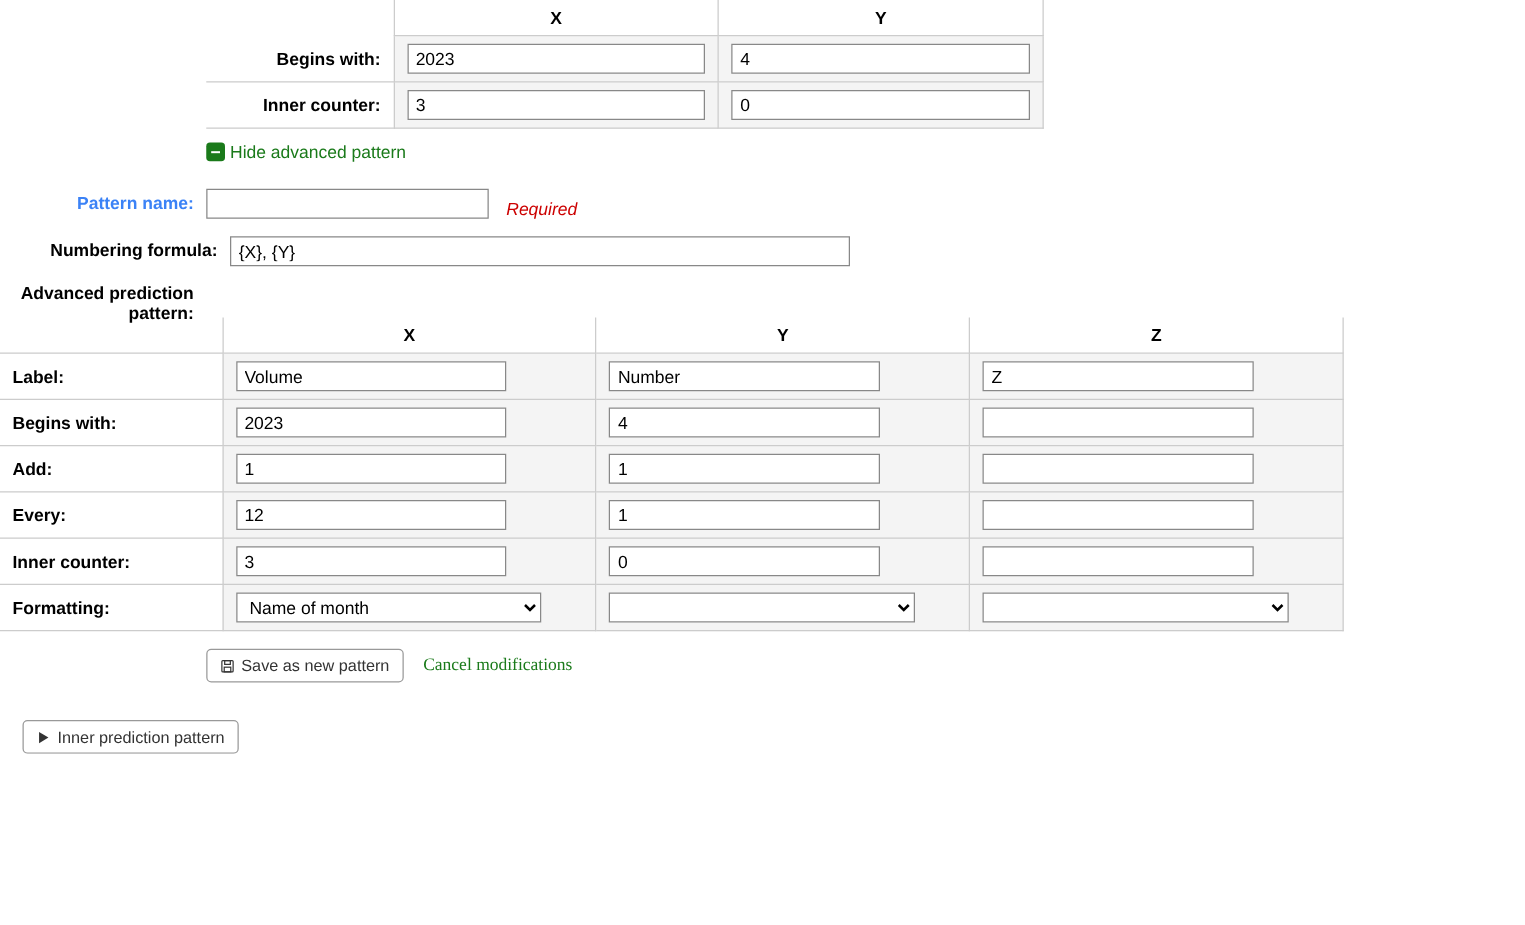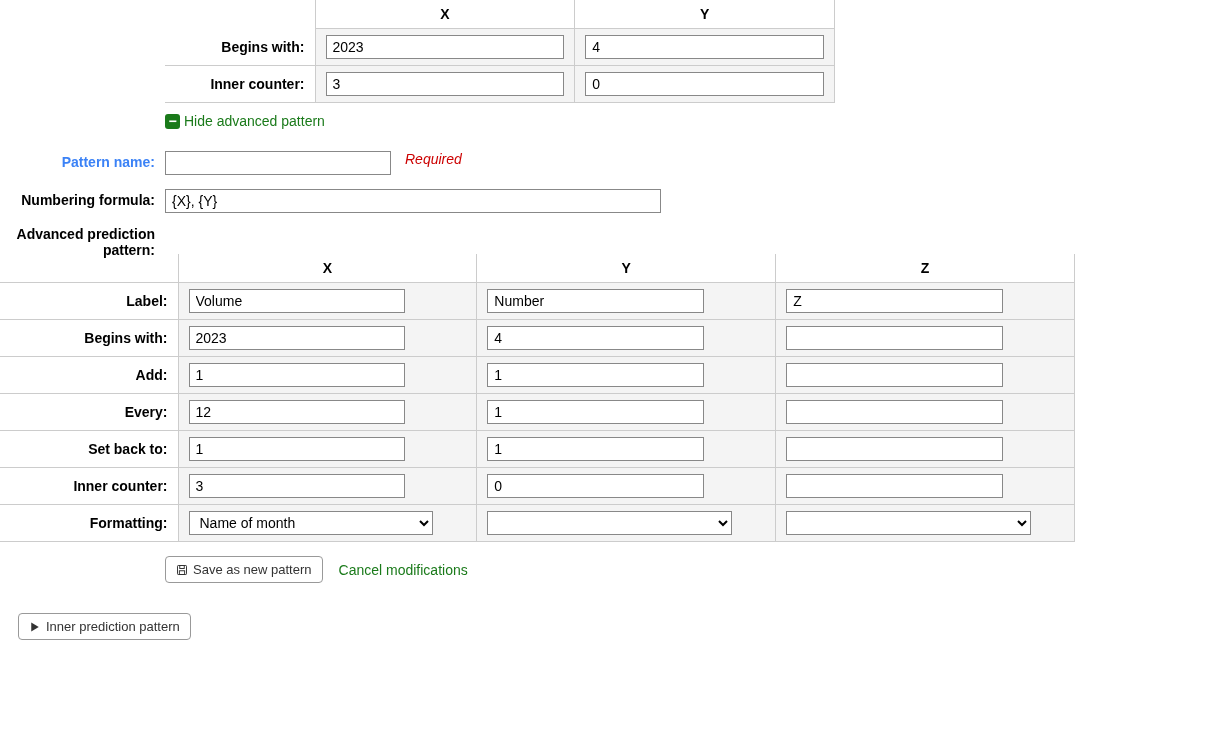--- a/index.html
+++ b/index.html
@@ -94,21 +94,21 @@
     margin-top: 22px;
   }
   .field-row .label-col {
     width: 165px;
     text-align: right;
     padding-right: 10px;
     font-weight: bold;
     padding-top: 3px;
   }
   .field-row .label-col.red { color: #3b82f6; }
-  .field-row .value-col { flex: 1; display: flex; align-items: flex-start; gap: 14px; }
+  .field-row .value-col { flex: 1; display: flex; align-items: flex-end; gap: 14px; }
   .req-note { color: #c00; font-style: italic; }
 
   input.text-sm {
     width: 226px;
     height: 24px;
     padding: 2px 6px;
     font-size: 14px;
     border: 1px solid #888;
   }
   input.text-lg {
@@ -137,21 +137,21 @@
     background: #fff;
   }
   table.xyz-table tr.headerrow th.rowlabel {
     border-left: none;
     border-top: none;
     border-right: 1px solid #ccc;
     border-bottom: 1px solid #ccc;
     background: #fff;
   }
   table.xyz-table th.rowlabel {
-    text-align: right;
+    text-align: left;
     font-weight: bold;
     border-left: none;
     background: #fff;
     width: 178px;
   }
   table.xyz-table td {
     background: #f4f4f4;
   }
   table.xyz-table td input[type="text"],
   table.xyz-table td select {
@@ -178,21 +178,21 @@
     align-items: center;
     gap: 5px;
     border: 1px solid #999;
     border-radius: 4px;
     background: #fff;
     padding: 5px 10px;
     font-size: 13px;
     cursor: pointer;
     color: #333;
   }
-  .link-green { color: #1a7a1a; cursor: pointer; }
+  .link-green { color: #1a7a1a; cursor: pointer; font-family: Liberation Serif, serif; }
 
   .test-row {
     margin: 30px 0 0 18px;
   }
 
   svg.icon { width: 12px; height: 12px; }
 </style>
 </head>
 <body>
 
@@ -226,21 +226,21 @@
   </div>
 
   <div class="field-row">
     <div class="label-col red">Pattern name:</div>
     <div class="value-col">
       <input type="text" class="text-sm" value="" style="">
       <span class="req-note">Required</span>
     </div>
   </div>
 
-  <div class="field-row" style="margin-top:14px;">
+  <div class="field-row" style="margin-top:14px;padding-left:19px;">
     <div class="label-col">Numbering formula:</div>
     <div class="value-col">
       <input type="text" class="text-lg" value="{X}, {Y}" style="">
     </div>
   </div>
 
   <div class="field-row" style="margin-top:10px;">
     <div class="label-col">Advanced prediction pattern:</div>
     <div class="value-col"></div>
   </div>
@@ -268,26 +268,20 @@
     </tr>
     <tr>
       <th class="rowlabel">Add:</th>
       <td><input type="text" value="1" style=""></td>
       <td><input type="text" value="1" style=""></td>
       <td><input type="text" value="" style=""></td>
     </tr>
     <tr>
       <th class="rowlabel">Every:</th>
       <td><input type="text" value="12" style=""></td>
-      <td><input type="text" value="1" style=""></td>
-      <td><input type="text" value="" style=""></td>
-    </tr>
-    <tr>
-      <th class="rowlabel">Set back to:</th>
-      <td><input type="text" value="1" style=""></td>
       <td><input type="text" value="1" style=""></td>
       <td><input type="text" value="" style=""></td>
     </tr>
     <tr>
       <th class="rowlabel">Inner counter:</th>
       <td><input type="text" value="3" style=""></td>
       <td><input type="text" value="0" style=""></td>
       <td><input type="text" value="" style=""></td>
     </tr>
     <tr>

